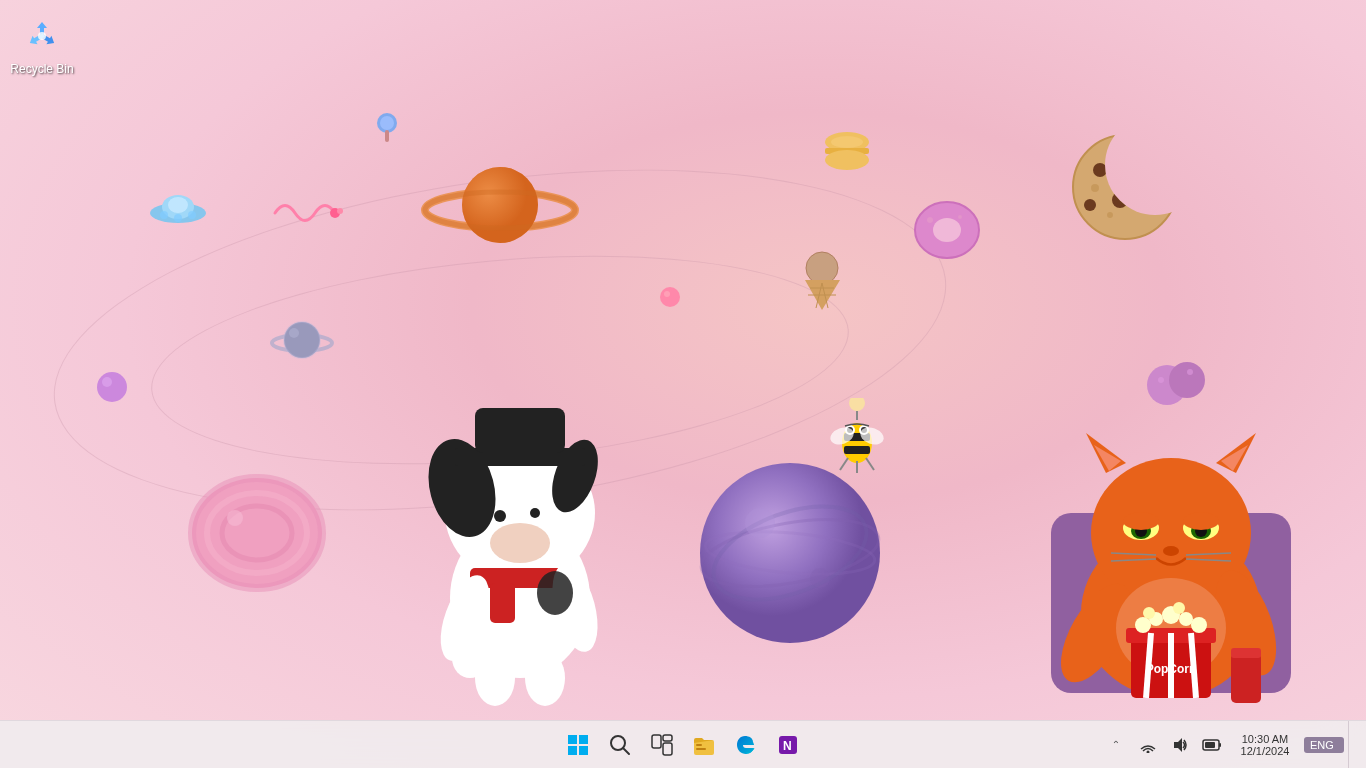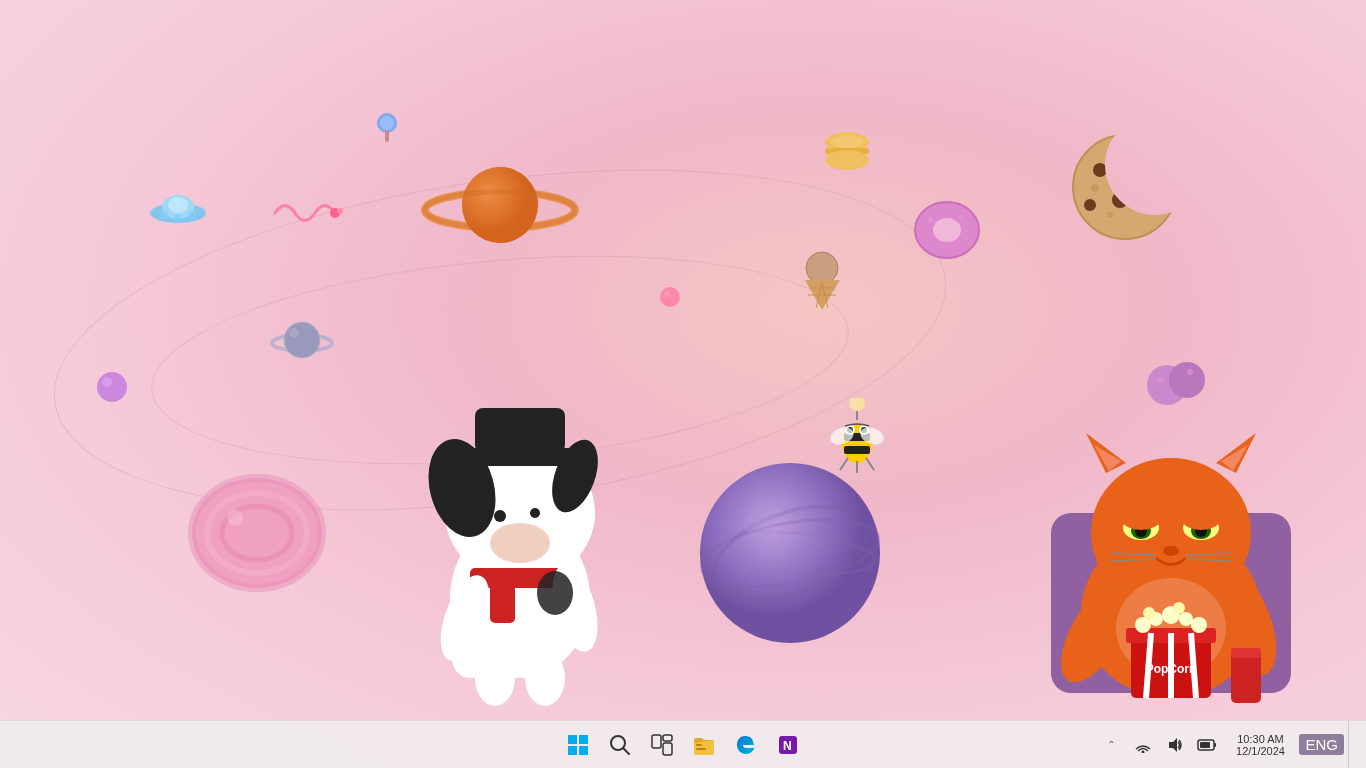--- a/index.html
+++ b/index.html
@@ -295,35 +295,56 @@
       font-size: 10px;
       color: #555;
       cursor: pointer;
       padding: 4px;
     }
 
     
     .lang-box {
       background: rgba(100,80,120,0.7);
       color: white;
-      font-size: 15px;
+      font-size: 11px;
       padding: 2px 6px;
       border-radius: 3px;
       min-width: 40px;
-      text-align: center;
     }
   </style>
 </head>
 <body>
 
 <div id="desktop">
 
   <div class="orbit-ellipse orbit-1"></div>
   <div class="orbit-ellipse orbit-2"></div>
 
+  <div id="recycle-bin">
+    <svg class="recycle-icon" viewBox="0 0 48 48">
+
+      <defs>
+        <linearGradient id="binGrad" x1="0%" y1="0%" x2="100%" y2="100%">
+          <stop offset="0%" style="stop-color:#60aaff"></stop>
+          <stop offset="100%" style="stop-color:#3070cc"></stop>
+        </linearGradient>
+      </defs>
+
+      <g transform="translate(24,24)">
+
+        <path d="M0,-14 L5,-8 L2,-8 L2,2 L-2,2 L-2,-8 L-5,-8 Z" fill="#5aadff" transform="rotate(0)"></path>
+
+        <path d="M0,-14 L5,-8 L2,-8 L2,2 L-2,2 L-2,-8 L-5,-8 Z" fill="#4090ee" transform="rotate(120)"></path>
+
+        <path d="M0,-14 L5,-8 L2,-8 L2,2 L-2,2 L-2,-8 L-5,-8 Z" fill="#6ac0ff" transform="rotate(240)"></path>
+        <circle cx="0" cy="0" r="4" fill="white" opacity="0.8"></circle>
+      </g>
+    </svg>
+    <span class="recycle-bin-label">Recycle Bin</span>
+  </div>
 
   <svg class="wallpaper-element ufo-blue" viewBox="0 0 60 40">
     <ellipse cx="30" cy="28" rx="28" ry="10" fill="#7ac5f0" opacity="0.9"></ellipse>
     <ellipse cx="30" cy="22" rx="16" ry="12" fill="#a0d8f8"></ellipse>
     <ellipse cx="30" cy="20" rx="10" ry="8" fill="#c8eaff" opacity="0.8"></ellipse>
     <circle cx="16" cy="30" r="4" fill="#80ccff" opacity="0.7"></circle>
     <circle cx="30" cy="33" r="4" fill="#80ccff" opacity="0.7"></circle>
     <circle cx="44" cy="30" r="4" fill="#80ccff" opacity="0.7"></circle>
   </svg>
 

